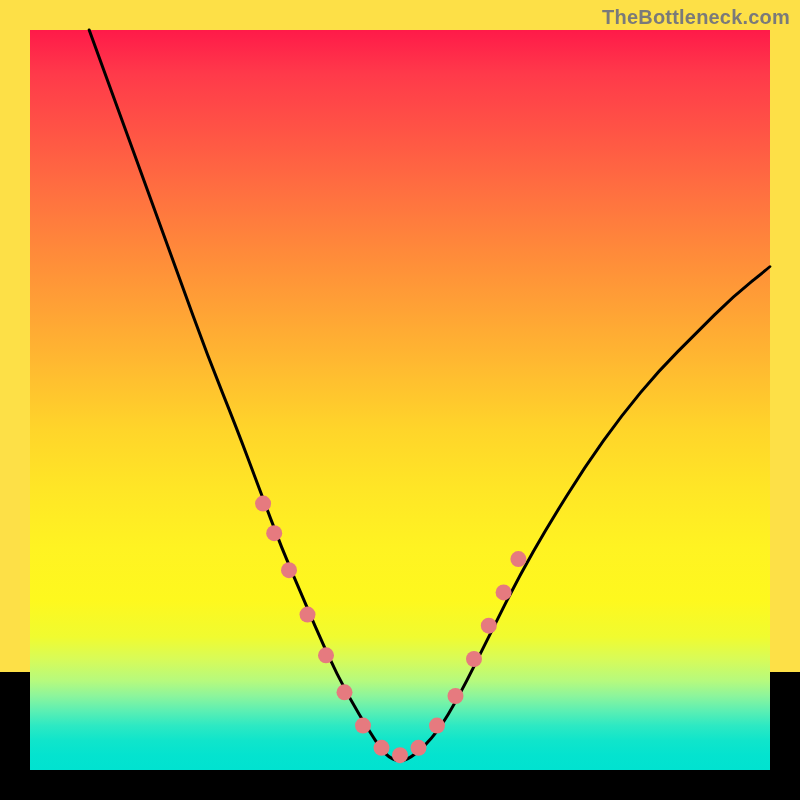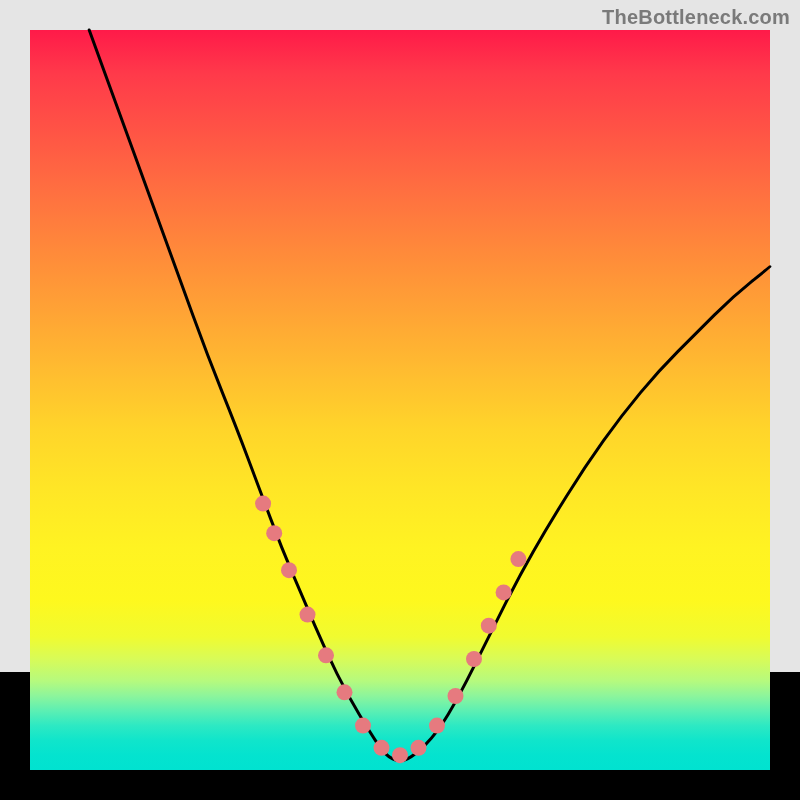--- a/index.html
+++ b/index.html
@@ -7,21 +7,21 @@
     padding: 0;
     width: 800px;
     height: 800px;
     background: #000;
     overflow: hidden;
   }
   .stage {
     position: relative;
     width: 800px;
     height: 672px;
-    background: #e5e5e5;
+    background: #fde047;
   }
   .plot {
     position: absolute;
     left: 30px;
     top: 30px;
     width: 740px;
     height: 740px;
     background: linear-gradient(to bottom,
       #ff1a49 0%,
       #ff3a4a 6%,

